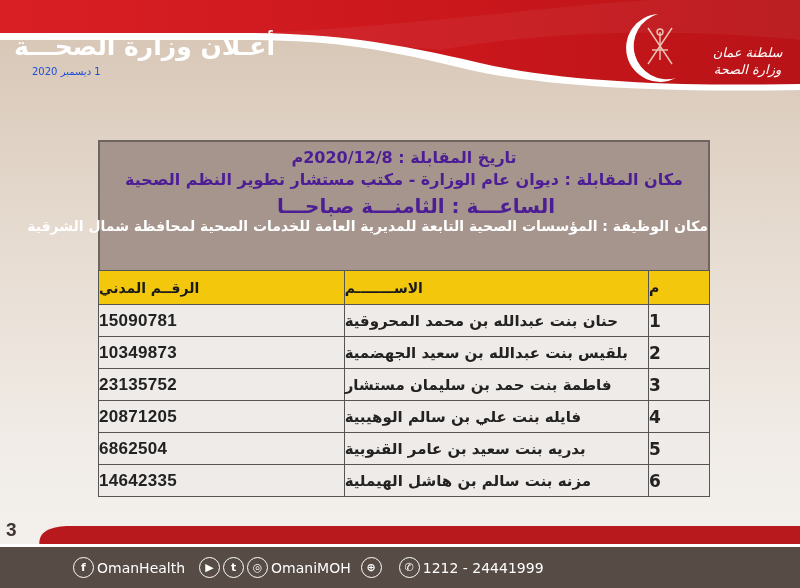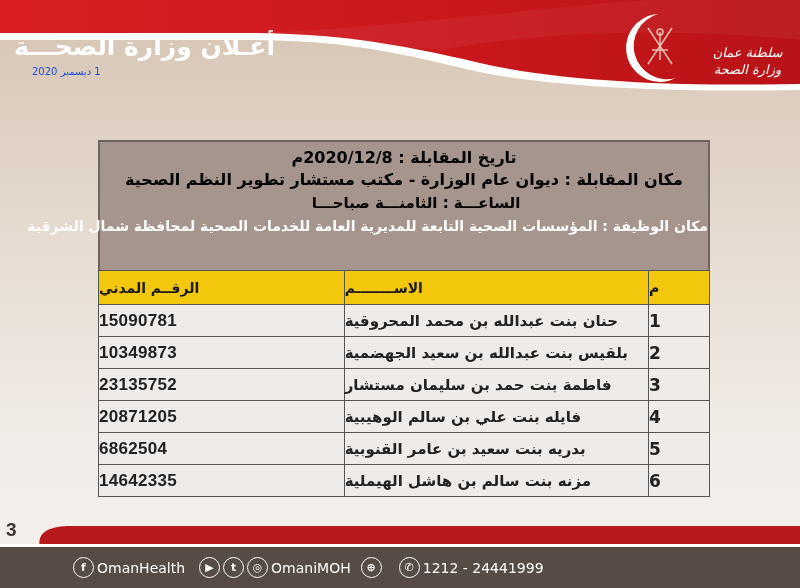--- a/index.html
+++ b/index.html
@@ -26,24 +26,24 @@
   .logo-text {
     position:absolute; left:700px; top:24px; width:95px; color:#fff;
     font-family:"DejaVu Serif", serif; font-size:13px; direction:rtl; text-align:center;
     line-height:17px; font-style:italic;margin-top:20px;
   }
   .panel {
     position:absolute; left:98px; top:140px; width:612px; height:130px;
     background:#a6958d; border:2px solid #6f6560; border-bottom:none;
     text-align:center; direction:rtl;
   }
-  .panel .line { color:#000000; font-weight:bold; }
+  .panel .line { color:#4c1d95; font-weight:bold; }
   .panel .l1 { font-size:16px; margin-top:6px; height:22px; }
   .panel .l2 { font-size:16px; height:24px; }
-  .panel .l3 { font-size:15px; height:24px;margin-left:24px; }
+  .panel .l3 { font-size:20px; height:24px;margin-left:24px; }
   .panel .l4 { font-size:14px; color:#fff; height:26px; white-space:nowrap; }
   table.roster {
     position:absolute; left:98px; top:270px; width:612px;
     border-collapse:collapse; direction:rtl;
   }
   table.roster th, table.roster td {
     border:1.5px solid #555; height:32px; text-align:left;
     font-weight:bold; color:#222;
   }
   table.roster th { background:#f2c70c; font-size:14px; height:34px; color:#1a1a1a; }

